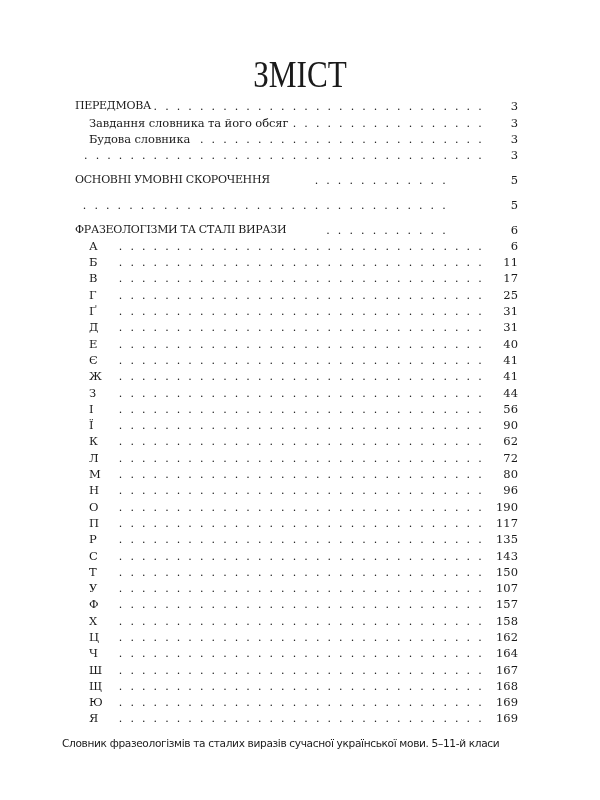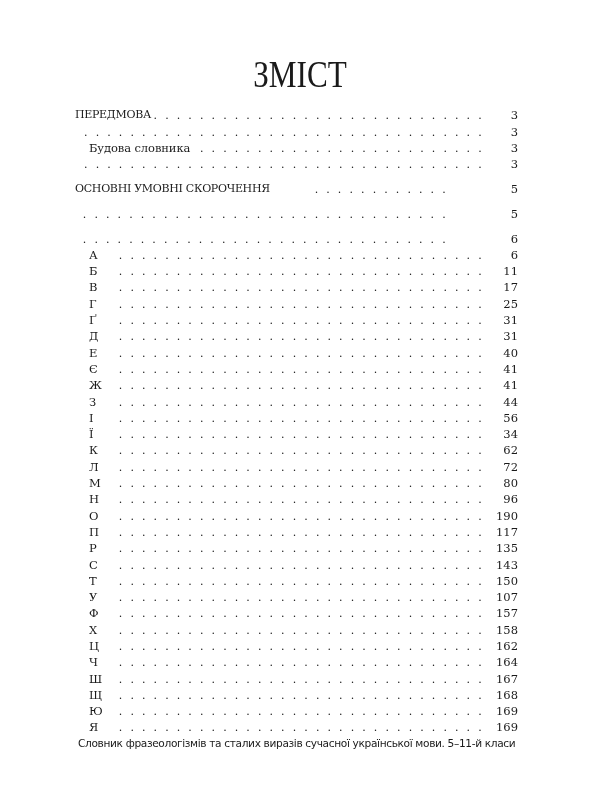--- a/index.html
+++ b/index.html
@@ -24,21 +24,21 @@
       font-family: "Liberation Serif", serif;
       font-size: 38px;
       letter-spacing: 0px;
       transform: scaleX(0.82);
       transform-origin: 300px 0;
       color: #1a1a1a;
     }
     .toc {
       position: absolute;
       left: 75px;
-      top: 107px;
+      top: 98px;
       width: 443px;
     }
     .row {
       position: relative;
       height: 16.3px;
       display: flex;
       align-items: flex-end;
       font-size: 11.5px;
       line-height: 16px;
       white-space: nowrap;
@@ -85,21 +85,21 @@
       white-space: nowrap;
       color: #222;
     }
     .row .page {
       flex: 0 0 26px;
       text-align: right;
       font-size: 11.5px;
     }
     .footer {
       position: absolute;
-      left: 78px;
+      left: 62px;
       top: 737px;
       width: 480px;
       font-family: "DejaVu Sans", sans-serif;
       font-size: 10.6px;
       letter-spacing: -0.35px;
       color: #1a1a1a;
       white-space: nowrap;
     }
   </style>
 </head>
@@ -108,20 +108,21 @@
 <div class="title">ЗМІСТ</div>
 
 <div class="toc">
 
   <div class="row major">
     <span class="label">ПЕРЕДМОВА</span>
     <span class="dots"></span>
     <span class="page">3</span>
   </div>
   <div class="row sub">
+    <span class="label">Завдання словника та його обсяг</span>
     <span class="dots"></span>
     <span class="page">3</span>
   </div>
   <div class="row sub">
     <span class="label">Будова словника</span>
     <span class="dots"></span>
     <span class="page">3</span>
   </div>
   <div class="row sub">
     <span class="dots"></span>
@@ -130,20 +131,21 @@
   <div class="row major gap-before">
     <span class="label">ОСНОВНІ УМОВНІ СКОРОЧЕННЯ</span>
     <span class="dots"></span>
     <span class="page">5</span>
   </div>
   <div class="row major gap-before">
     <span class="dots"></span>
     <span class="page">5</span>
   </div>
   <div class="row major gap-before">
+    <span class="label">ФРАЗЕОЛОГІЗМИ ТА СТАЛІ ВИРАЗИ</span>
     <span class="dots"></span>
     <span class="page">6</span>
   </div>
 
   <div class="row letter">
       <span class="label">А</span>
       <span class="dots"></span>
       <span class="page">6</span>
     </div>
   <div class="row letter">
@@ -192,21 +194,21 @@
       <span class="page">44</span>
     </div>
   <div class="row letter">
       <span class="label">І</span>
       <span class="dots"></span>
       <span class="page">56</span>
     </div>
   <div class="row letter">
       <span class="label">Ї</span>
       <span class="dots"></span>
-      <span class="page">34</span>
+      <span class="page">90</span>
     </div>
   <div class="row letter">
       <span class="label">К</span>
       <span class="dots"></span>
       <span class="page">62</span>
     </div>
   <div class="row letter">
       <span class="label">Л</span>
       <span class="dots"></span>
       <span class="page">72</span>

